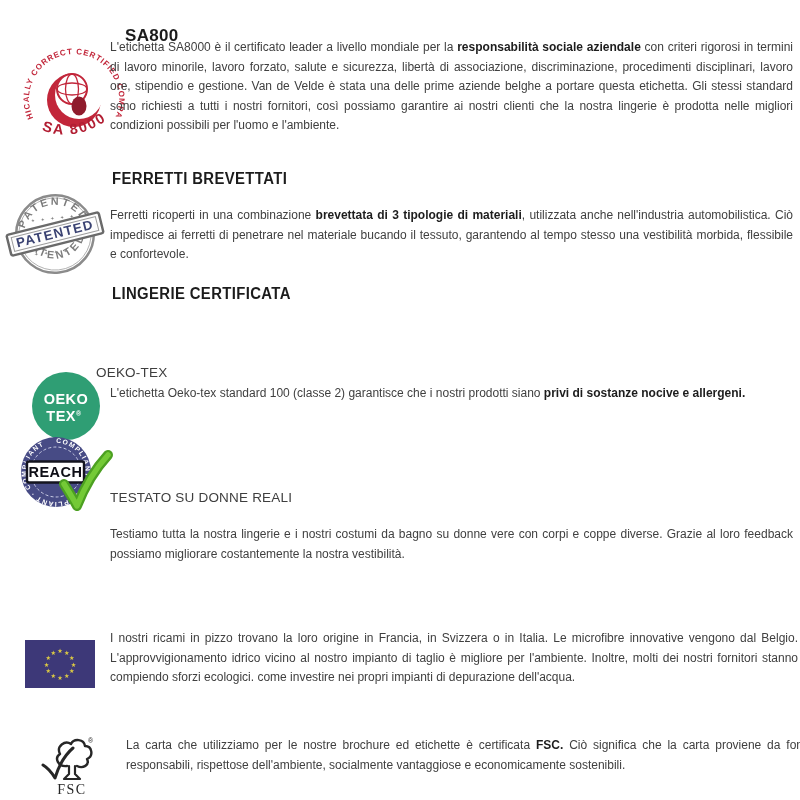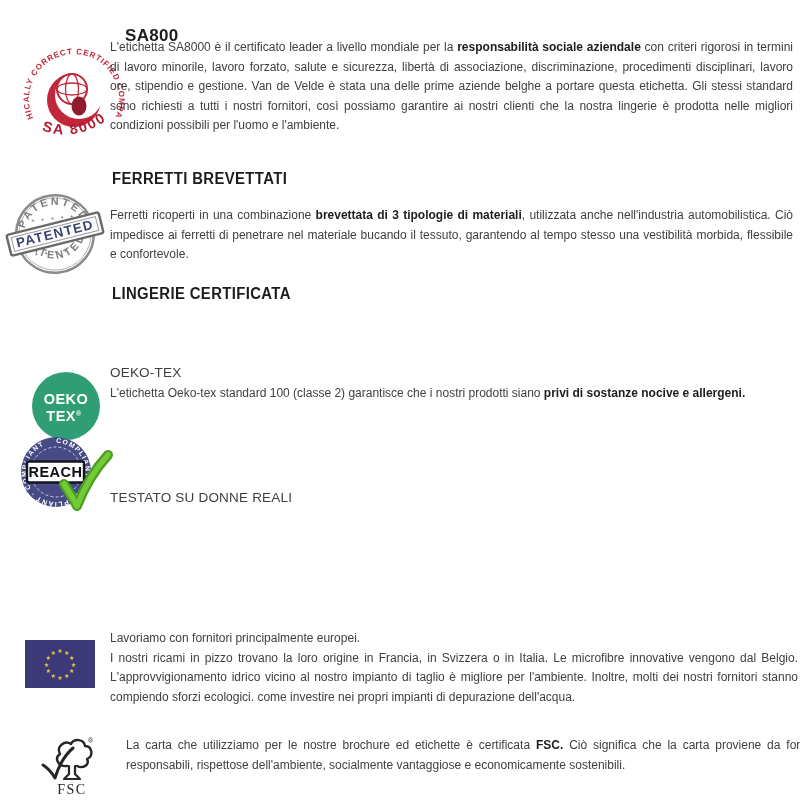--- a/index.html
+++ b/index.html
@@ -76,56 +76,56 @@
   <p class="abs body" style="left:110px;top:206px;width:683px"><span>Ferretti ricoperti in una combinazione </span><b>brevettata di 3 tipologie di materiali</b><span>, utilizzata anche nell'industria automobilistica. Ciò impedisce ai ferretti di penetrare nel materiale bucando il tessuto, garantendo al tempo stesso una vestibilità morbida, flessibile e confortevole.</span></p>
 
   <h2 class="abs h2" style="left:112px;top:285px">LINGERIE CERTIFICATA</h2>
 
   <svg class="abs" viewBox="0 0 78 84" style="left:27px;top:369px;width:78px;height:84px">
     <circle cx="39" cy="37" r="34" fill="#2f9e74"></circle>
     <path d="M24,63 L33,82 L44,65 Z" fill="#2f9e74"></path>
     <text class="oeko-text" x="39" y="35" text-anchor="middle">OEKO</text>
     <text class="oeko-text" x="37" y="52" text-anchor="middle"><tspan>TEX</tspan><tspan class="oeko-reg" dy="-5">®</tspan></text>
   </svg>
-  <p class="abs label" style="left:110px;top:363px">OEKO-TEX</p>
+  <p class="abs label" style="left:96px;top:363px">OEKO-TEX</p>
   <p class="abs body" style="left:110px;top:384px;width:683px"><span>L'etichetta Oeko-tex standard 100 (classe 2) garantisce che i nostri prodotti siano </span><b>privi di sostanze nocive e allergeni.</b></p>
 
   <svg class="abs" viewBox="0 0 102 88" style="left:14px;top:432px;width:102px;height:88px">
     <defs>
       <path id="reachArc" d="M42,11 a29.5,29.5 0 1,1 -0.05,0" fill="none"></path>
     </defs>
     <circle cx="42" cy="40" r="35" fill="#474b85"></circle>
     <circle cx="42" cy="40" r="25" fill="none" stroke="#c9cbe4" stroke-width="1" stroke-dasharray="3 2.2"></circle>
     <text class="reach-arc"><textPath href="#reachArc" startOffset="0">COMPLIANT · COMPLIANT · COMPLIANT</textPath></text>
     <rect x="13" y="29.5" width="57" height="21" rx="2" fill="#ffffff" stroke="#15151f" stroke-width="2.4"></rect>
     <text class="reach-center" x="41.5" y="45" text-anchor="middle">REACH</text>
     <path d="M50,52 C55,60 60,68 63,74 C70,56 82,36 94,23" fill="none" stroke="#4ca021" stroke-width="10" stroke-linecap="round" stroke-linejoin="round"></path>
     <path d="M50,52 C55,60 60,68 63,74 C70,56 82,36 94,23" fill="none" stroke="#74ca36" stroke-width="5.5" stroke-linecap="round" stroke-linejoin="round"></path>
   </svg>
 
   <p class="abs label" style="left:110px;top:488px">TESTATO SU DONNE REALI</p>
+  <p class="abs body" style="left:110px;top:525px;width:683px"><span>Testiamo tutta la nostra lingerie e i nostri costumi da bagno su donne vere con corpi e coppe diverse. Grazie al loro feedback possiamo migliorare costantemente la nostra vestibilità.</span></p>
 
   <div class="abs eu-flag" style="left: 25px; top: 640px; background: rgb(61, 56, 120);">
     <svg viewBox="0 0 70 48" width="70" height="48">
         <text x="35.0" y="10.5" class="eu-star" fill="#ddca43">★</text>
         <text x="41.8" y="12.3" class="eu-star" fill="#ddca43">★</text>
         <text x="46.7" y="17.3" class="eu-star" fill="#ddca43">★</text>
         <text x="48.5" y="24.0" class="eu-star" fill="#ddca43">★</text>
         <text x="46.7" y="30.7" class="eu-star" fill="#ddca43">★</text>
         <text x="41.8" y="35.7" class="eu-star" fill="#ddca43">★</text>
         <text x="35.0" y="37.5" class="eu-star" fill="#ddca43">★</text>
         <text x="28.3" y="35.7" class="eu-star" fill="#ddca43">★</text>
         <text x="23.3" y="30.8" class="eu-star" fill="#ddca43">★</text>
         <text x="21.5" y="24.0" class="eu-star" fill="#ddca43">★</text>
         <text x="23.3" y="17.3" class="eu-star" fill="#ddca43">★</text>
         <text x="28.2" y="12.3" class="eu-star" fill="#ddca43">★</text>
       </svg>
   </div>
   <div class="abs" style="left:110px;top:629px;width:688px">
-    <p class="body" style="text-align:left">Lavoriamo con fornitori principalmente europei.</p>
     <p class="body"><span>I nostri ricami in pizzo trovano la loro origine in Francia, in Svizzera o in Italia. Le microfibre innovative vengono dal Belgio. L'approvvigionamento idrico vicino al nostro impianto di taglio è migliore per l'ambiente. Inoltre, molti dei nostri fornitori stanno compiendo sforzi ecologici. come investire nei propri impianti di depurazione dell'acqua.</span></p>
   </div>
 
   <svg class="abs" viewBox="0 0 56 64" style="left:40px;top:734px;width:56px;height:64px">
     <path class="fsc-stroke" stroke-width="3" d="M3,31 C8,34 12,39 15,44 C19,31 26,20 33,14"></path>
     <path class="fsc-stroke" stroke-width="2.4" d="M27,32 C18,33 14,24 20,20 C16,12 25,6 31,10 C34,4 44,5 45,12 C52,12 54,22 47,25 C50,31 43,35 37,32"></path>
     <path class="fsc-stroke" stroke-width="2.2" d="M29,32 L29,40 L24,45 L40,45 L35,40 L35,32"></path>
     <text class="fsc-reg" x="48" y="9">®</text>
     <text class="fsc-label" x="32" y="60" text-anchor="middle">FSC</text>
   </svg>

